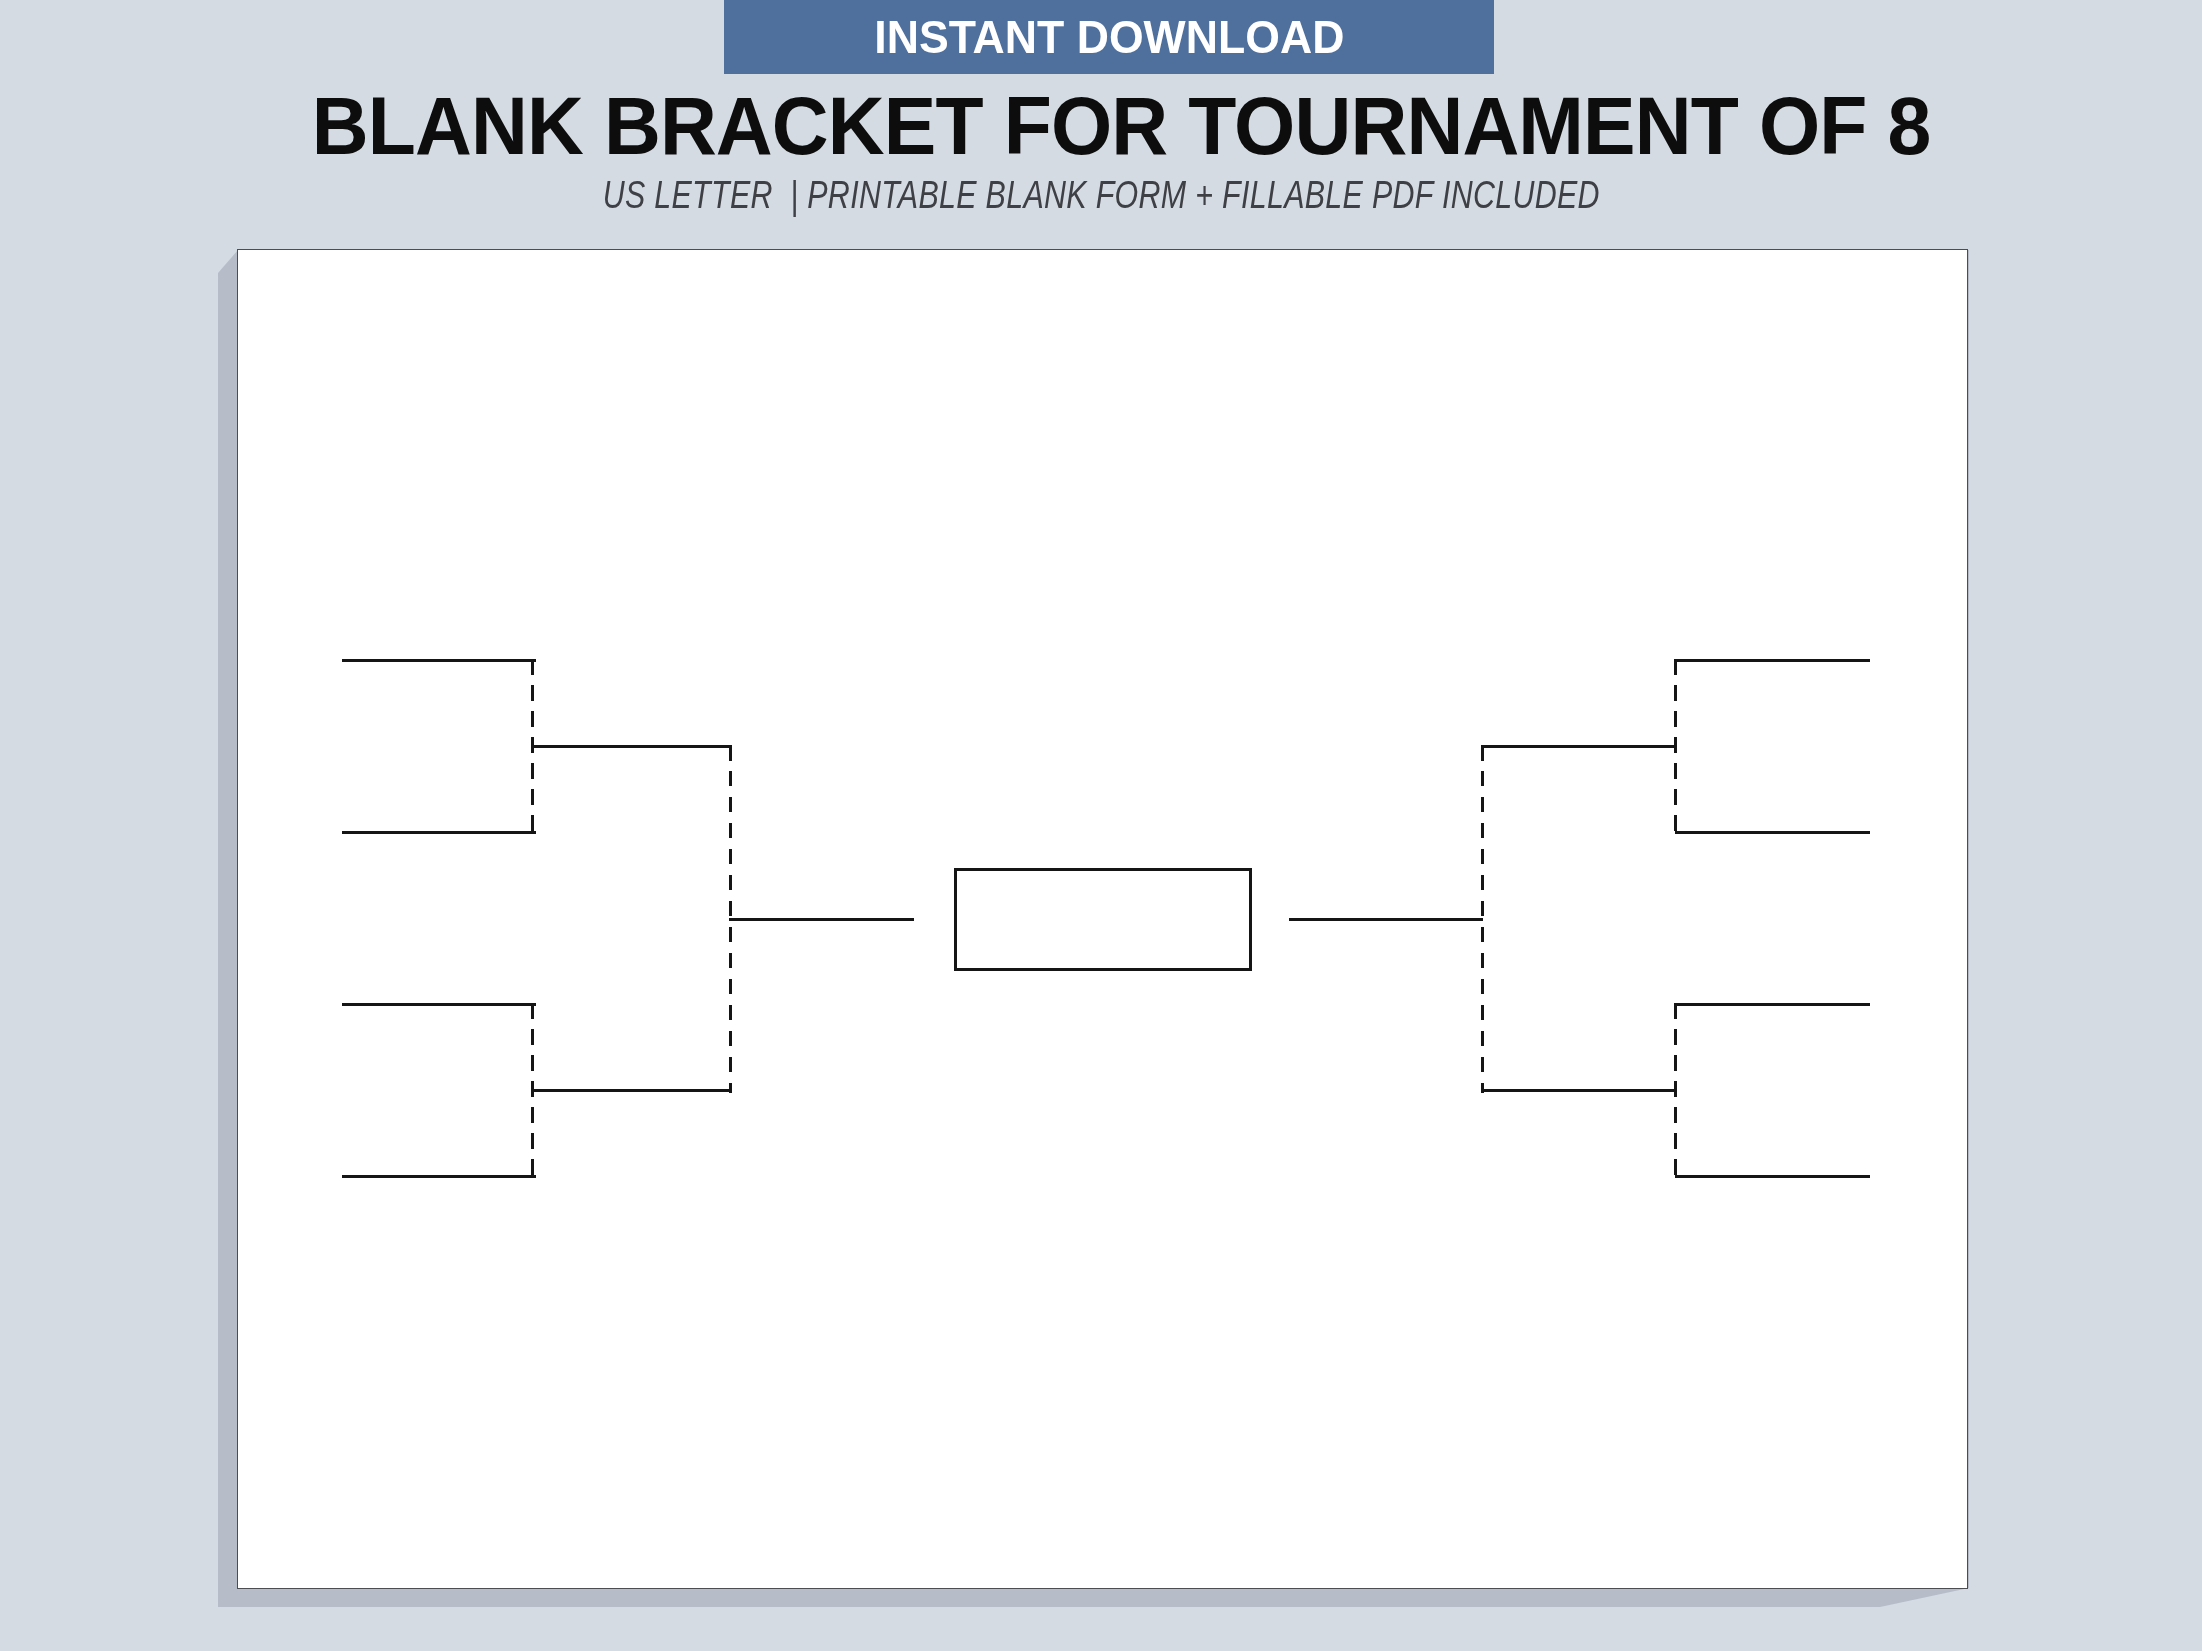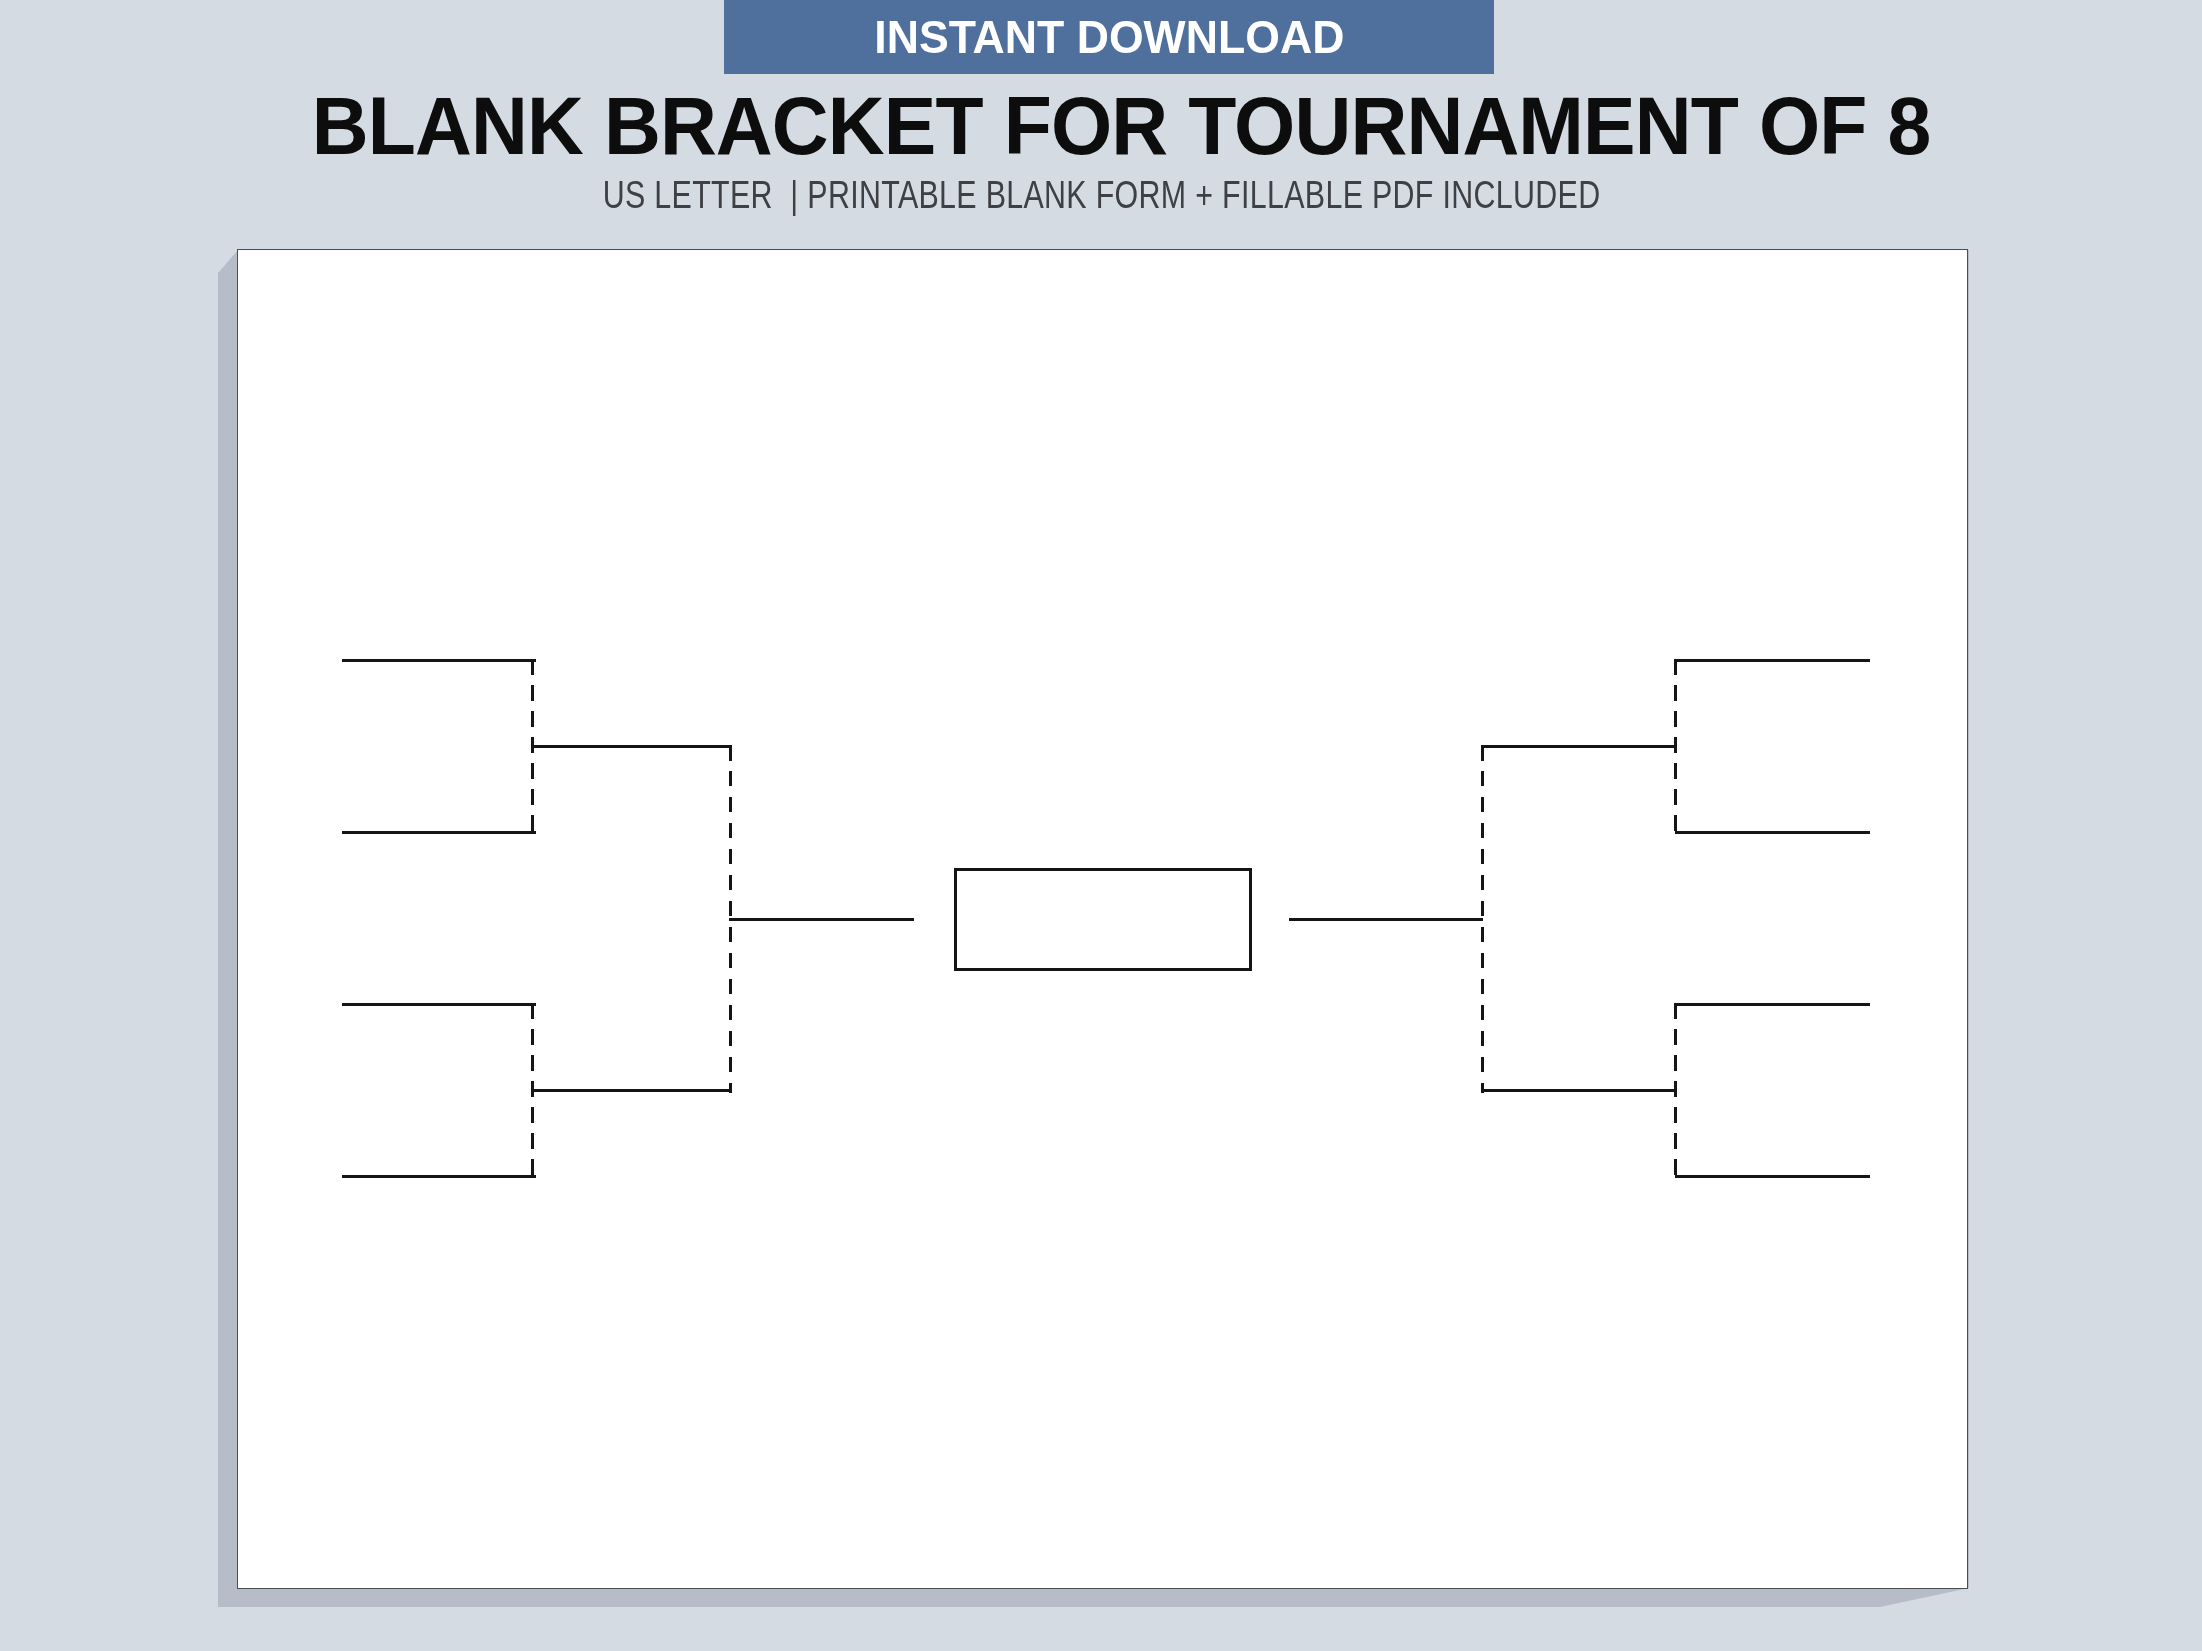--- a/index.html
+++ b/index.html
@@ -29,21 +29,21 @@
     display: flex; align-items: center; justify-content: center; padding-left: 20px;
   }
   .title-text {
     color: var(--c-title_text, #0d0d0d);
     font-size: 82px; font-weight: bold; line-height: 1;
     letter-spacing: -0.9px; white-space: pre;
     display: inline-block; transform: scaleX(0.96); transform-origin: 50% 50%;
   }
   .subtitle {
     position: absolute; left: 0; top: 173px; width: 2203px; height: 43px;
-    text-align: center; display: flex; align-items: center; justify-content: center;
+    text-align: center; display: flex; align-items: center; justify-content: center; font-style: italic;
   }
   .subtitle-text {
     color: var(--c-subtitle_text, #3e4045);
     font-size: 38px; font-weight: normal; line-height: 1;
     letter-spacing: 0.4px; white-space: pre;
     display: inline-block; transform: scaleX(0.80); transform-origin: 50% 50%;
   }
 
   
   .page-shadow {

